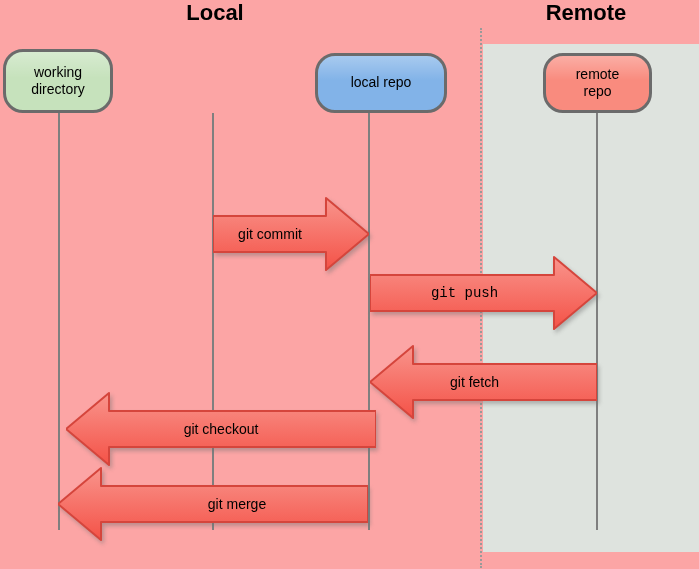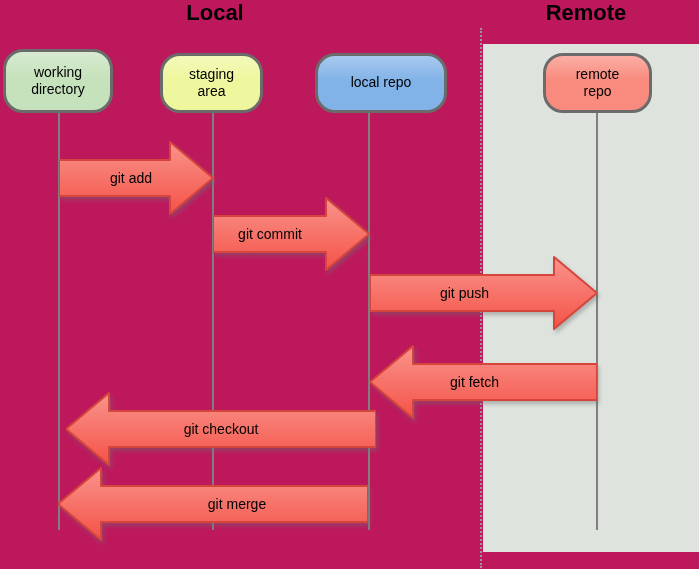--- a/index.html
+++ b/index.html
@@ -1,18 +1,18 @@
 <!DOCTYPE html>
 <html><head>
 <meta charset="utf-8">
 <style>
   html,body{margin:0;padding:0;background:#fff;}
   .diagram{
     position:relative;width:699px;height:569px;overflow:hidden;
-    font-family:"Liberation Sans","DejaVu Sans",sans-serif;background:#be185d;
+    font-family:"Liberation Sans","DejaVu Sans",sans-serif;background:#fca5a5;
   }
   
   .section-header{
     position:absolute;top:0;width:160px;text-align:center;
     font-size:22px;font-weight:bold;color:#000;letter-spacing:0px;
   }
   .header-local{left:135px;}
   .header-remote{left:506px;}
   
   .remote-panel{
@@ -53,21 +53,21 @@
   }
   .arrow svg{
     position:absolute;left:0;top:0;
     filter:drop-shadow(2px 3px 2px rgba(110,110,110,0.45));
   }
   .arrow .arrow-label{
     position:relative;z-index:1;font-size:14px;color:#000;white-space:nowrap;
   }
   .arrow-git-add     {left:59px; top:140px;width:154px;}
   .arrow-git-commit  {left:213px;top:196px;width:128px;}
-  .arrow-git-push    {left:370px;top:255px;width:227px;}
+  .arrow-git-push    {left:370px;top:255px;width:227px;font-family:Liberation Mono, monospace;}
   .arrow-git-fetch   {left:370px;top:344px;width:245px;}
   .arrow-git-checkout{left:66px; top:391px;width:310px;}
   .arrow-git-merge   {left:58px; top:466px;width:366px;}
   .arrow-git-add      .arrow-label{transform:translateX(-5px);}
   .arrow-git-commit   .arrow-label{transform:translateX(-7px);}
   .arrow-git-push     .arrow-label{transform:translateX(-19px);}
   .arrow-git-fetch    .arrow-label{transform:translateX(-18px);}
   .arrow-git-merge    .arrow-label{transform:translateX(-4px);}
   .defs-holder{position:absolute;width:0;height:0;overflow:hidden;}
 </style>
@@ -91,32 +91,24 @@
   <div class="remote-panel"></div>
   <div class="separator"></div>
 
   <div class="lane lane-working"></div>
   <div class="lane lane-staging"></div>
   <div class="lane lane-local"></div>
   <div class="lane lane-remote"></div>
 
   <div class="node node-working">working
 directory</div>
-  <div class="node node-staging">staging
-area</div>
   <div class="node node-local">local repo</div>
   <div class="node node-remote">remote
 repo</div>
 
-  <div class="arrow arrow-git-add">
-    <svg width="154" height="76" viewBox="0 0 154 76">
-      <polygon points="0,20 111,20 111,2 154,38 111,74 111,56 0,56" fill="url(#arrowGrad)" stroke="#d5453c" stroke-width="2" stroke-linejoin="round"></polygon>
-    </svg>
-    <span class="arrow-label">git add</span>
-  </div>
 
   <div class="arrow arrow-git-commit">
     <svg width="156" height="76" viewBox="0 0 156 76">
       <polygon points="0,20 113,20 113,2 156,38 113,74 113,56 0,56" fill="url(#arrowGrad)" stroke="#d5453c" stroke-width="2" stroke-linejoin="round"></polygon>
     </svg>
     <span class="arrow-label">git commit</span>
   </div>
 
   <div class="arrow arrow-git-push">
     <svg width="227" height="76" viewBox="0 0 227 76">

